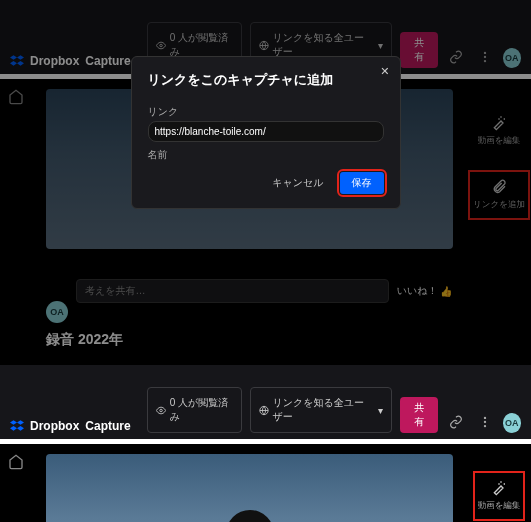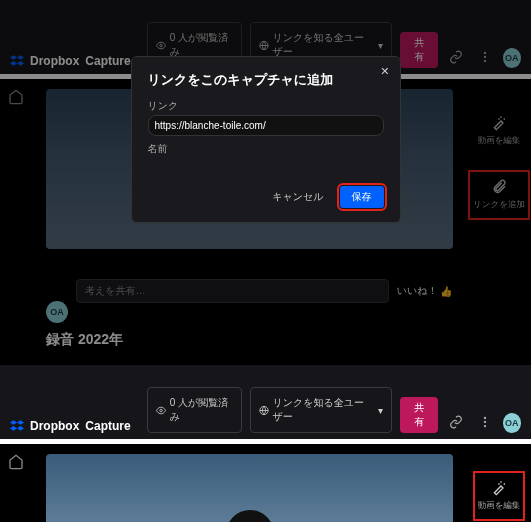--- a/index.html
+++ b/index.html
@@ -22,25 +22,25 @@
 .play { width: 48px; height: 48px; border-radius: 50%; background: #111; display: flex; align-items: center; justify-content: center; }
 .play svg { margin-left: 3px; }
 .below { margin-top: 10px; }
 .comment-row { display: flex; align-items: center; gap: 8px; margin-bottom: 8px; }
 .comment-input { flex: 1; display: flex; align-items: center; gap: 6px; }
 .input-box { flex: 1; background: #1c1c20; border: 1px solid #333; border-radius: 4px; padding: 4px 8px; color: #888; font-size: 10px; }
 .reactions { display: flex; align-items: center; gap: 6px; font-size: 10px; }
 .react { display: flex; align-items: center; gap: 3px; cursor: pointer; }
 .vtitle { font-size: 14px; font-weight: 600; }
 .modal { position: absolute; left: 50%; top: 56px; transform: translateX(-50%); width: 270px; background: #1a1a1e; border: 1px solid #333; border-radius: 6px; padding: 14px 16px; z-index: 10; }
-.modal h3 { font-size: 13px; font-weight: 600; margin-bottom: 10px; }
+.modal h3 { font-size: 13px; font-weight: 600; margin-bottom: 16px; }
 .modal .close { position: absolute; right: 10px; top: 8px; cursor: pointer; color: #ccc; }
 .modal label { font-size: 10px; color: #aaa; display: block; margin-top: 6px; }
 .modal input { width: 100%; background: #111; border: 1px solid #333; color: #fff; padding: 4px 6px; font-size: 10px; margin-top: 2px; border-radius: 8px; }
-.modal .actions { display: flex; justify-content: flex-end; gap: 8px; margin-top: 30px; }
+.modal .actions { display: flex; justify-content: flex-end; gap: 8px; margin-top: 10px; }
 .btn-cancel { background: transparent; border: none; color: #ccc; font-size: 10px; cursor: pointer; padding: 4px 8px; }
 .btn-save { background: #0061fe; border: none; color: #fff; font-size: 10px; cursor: pointer; padding: 0 12px; border-radius: 3px; }
 .hl-red { outline: 2px solid #e2231a; outline-offset: 1px; }
 .underline-red { border-bottom: 2px solid #e2231a; padding-bottom: 1px; }
 .s1 .video { filter: brightness(0.4); }
 .s1 .below, .s1 .rightrail, .s1 .topbar, .s1 .leftrail { opacity: 0.55; }
 .s1 .rightrail .rail-item.hl-red, .s1 .modal, .s1 .modal * { opacity: 1; }
 .divider-line { height: 2px; background: #000; }
 </style>
 </head>

